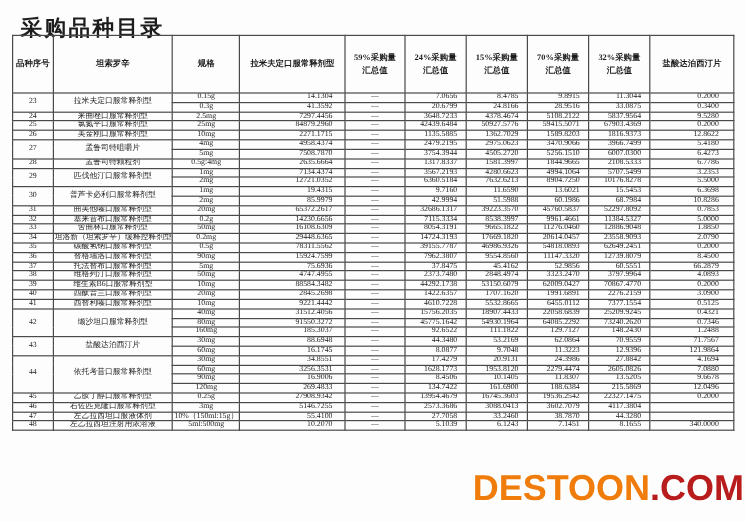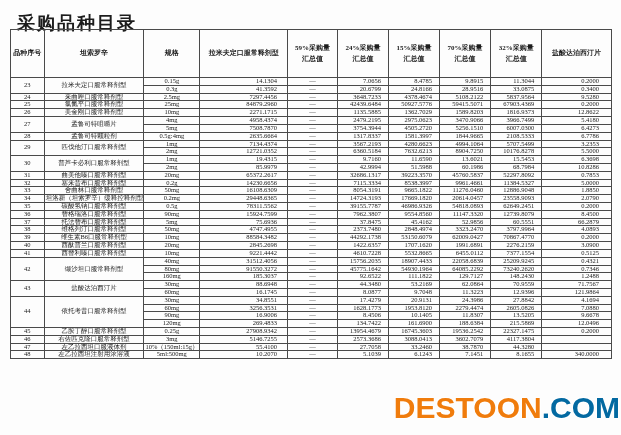--- a/index.html
+++ b/index.html
@@ -486,14 +486,14 @@
           <td class="c-p60">6.1243</td>
           <td class="c-p70">7.1451</td>
           <td class="c-p80">8.1655</td>
           <td class="c-price">340.0000</td>
         </tr>
       </tbody>
   </table>
 </div>
 
 <div class="watermark">
-  <span style="color: rgb(240, 124, 12);">DESTOON</span><span style="color: #0369a1;">.COM</span>
+  <span style="color: rgb(240, 124, 12);">DESTOON</span><span style="color: #b91c1c;">.COM</span>
 </div>
 
 </body></html>

